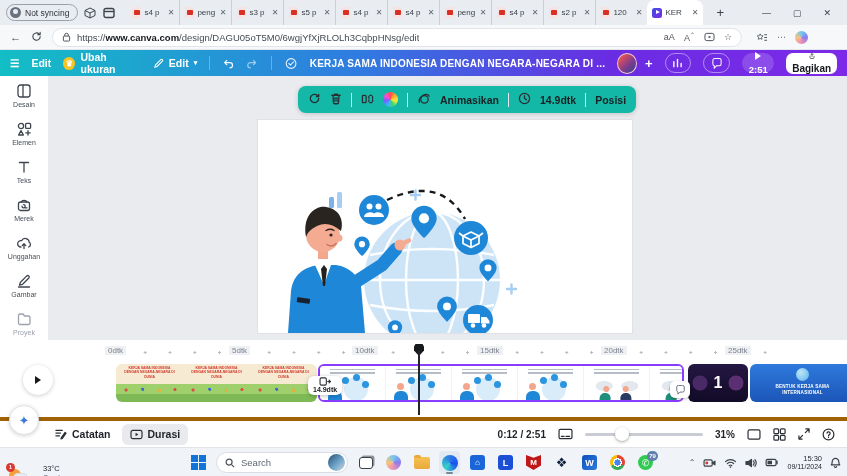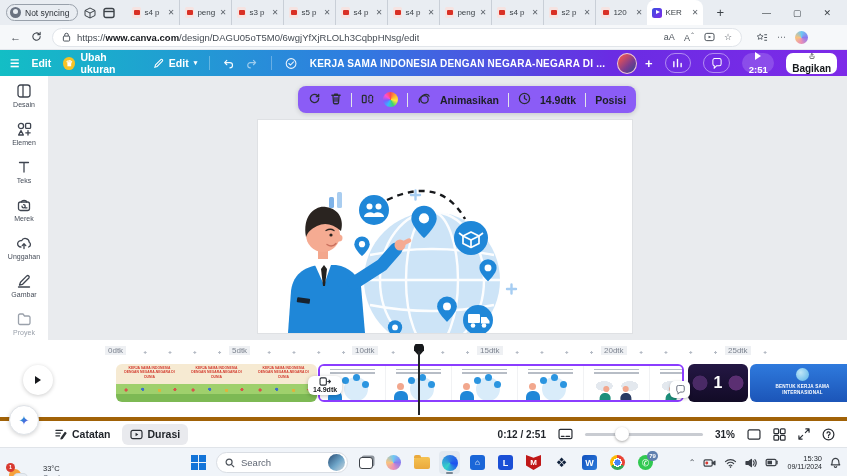--- a/index.html
+++ b/index.html
@@ -66,21 +66,21 @@
   .sb-item{display:flex;flex-direction:column;align-items:center;gap:2px;padding:7px 0 6px;color:#454c58;}
   .sb-item svg{stroke:#3f4550;fill:none;stroke-width:1.3;stroke-linecap:round;stroke-linejoin:round;}
   .sb-label{font-size:7px;}
   .sb-item.dim{color:#9aa1ab;} .sb-item.dim svg{stroke:#9aa1ab;}
   .ai-btn{left:9px;top:405px;width:30px;height:30px;border-radius:50%;background:#fff;
     border:1px solid #dfe3e8;box-shadow:0 1px 4px rgba(0,0,0,.18);display:flex;align-items:center;justify-content:center;z-index:30;}
   .ai-spark{font-size:13px;background:linear-gradient(135deg,#00c4cc,#7d2ae8);-webkit-background-clip:text;background-clip:text;color:transparent;}
 
   
   #workspace { left:48px; top:76px; width:799px; height:264px; background:#e9ebee; }
-  #floatbar { left:250px; top:10px; height:27px; background:#8b5cf6; border-radius:8px;
+  #floatbar { left:250px; top:10px; height:27px; background:#14b8a6; border-radius:8px;
     box-shadow:0 1px 5px rgba(20,25,35,.18); display:flex; align-items:center; padding:0 10px; gap:9px;
     font-size:10.5px; font-weight:700; color:#1c1f24; }
   .fb-div{width:1px;height:14px;background:#e2e5e9;}
   .fb-ic svg{stroke:#2a2e34;fill:none;stroke-width:1.4;stroke-linecap:round;stroke-linejoin:round;}
   .colorwheel{width:15px;height:15px;border-radius:50%;
     background:conic-gradient(#ff4d4d,#ffb02e,#ffe93b,#3dd56d,#35b6ff,#7a5cff,#ff4dd2,#ff4d4d);}
   #canvas { left:210px; top:44px; width:374px; height:213px; background:#fff;
     box-shadow:0 0 0 1px rgba(0,0,0,.04); overflow:hidden; }
   .canvas-heading{position:absolute;top:16px;right:16px;width:356px;text-align:right;
     font-size:13.5px;line-height:1.5;font-weight:700;color:#17191c;}

